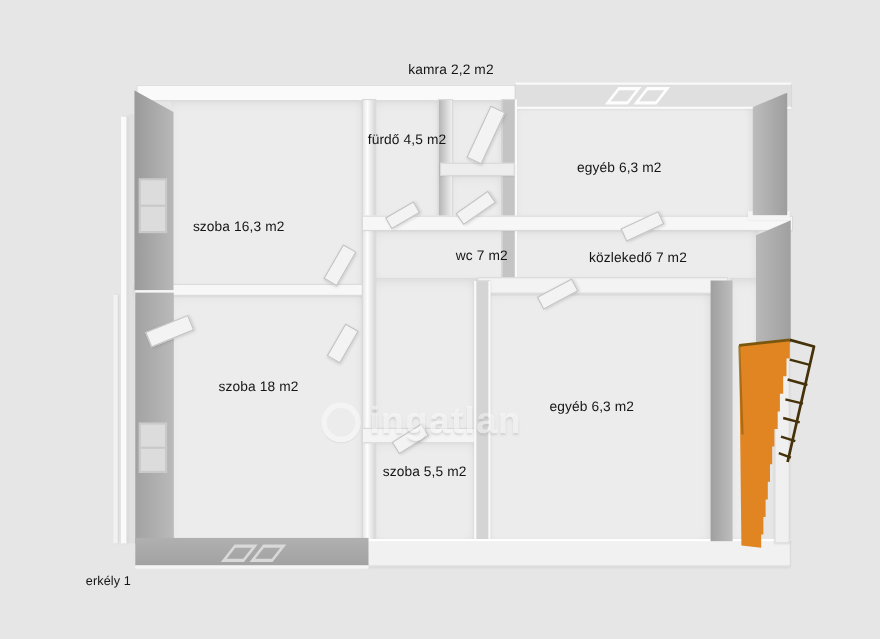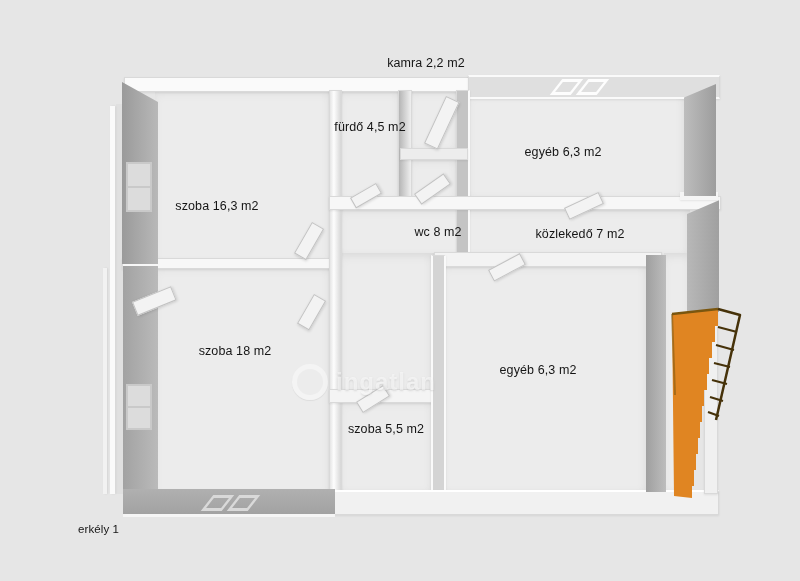--- a/index.html
+++ b/index.html
@@ -25,21 +25,21 @@
   
   .winglyph{position:absolute;display:flex;gap:5px;}
   .winglyph span{display:block;width:15px;height:10px;border:3px solid #fdfdfd;background:transparent;transform:skewX(-38deg);}
   .winglyph.subtle span{border-color:#d9d9d9;}
   
   .lbl{position:absolute;transform:translate(-50%,-50%);font-size:12.5px;color:#151515;white-space:nowrap;z-index:40;letter-spacing:0.1px;}
   .lbl.left{transform:translateY(-50%);margin-top:16px;}
   
   .wm{position:absolute;left:292px;top:364px;display:flex;align-items:center;gap:8px;z-index:30;opacity:0.55;pointer-events:none;}
   .wm .ring{width:26px;height:26px;border-radius:50%;border:5px solid rgba(255,255,255,0.75);box-shadow:0 1px 1px rgba(160,160,160,0.4);}
-  .wm .wmtext{font-size:24px;font-weight:bold;color:rgba(255,255,255,0.8);text-shadow:0 1px 2px rgba(150,150,150,0.55);letter-spacing:1px;}
+  .wm .wmtext{font-size:34px;font-weight:bold;color:rgba(255,255,255,0.8);text-shadow:0 1px 2px rgba(150,150,150,0.55);letter-spacing:1px;}
   .rail{position:absolute;background:#fafafa;box-shadow:1px 0 2px rgba(0,0,0,0.08);}
 </style>
 </head>
 <body>
 
 <div class="stage">
 
   <div class="floor" style="left:155px;top:90px;width:177px;height:172px;"></div>
   <div class="floor" style="left:155px;top:266px;width:177px;height:228px;"></div>
   <div class="floor" style="left:340px;top:90px;width:62px;height:110px;"></div>
@@ -115,24 +115,24 @@
     <path d="M12,14 L15,95" stroke-width="2" opacity="0.55" fill="none" stroke="#7a560f"></path>
     <path d="M58,9 L80,15 L56,120" stroke-width="2.5" fill="none" stroke-linejoin="round" stroke="#46320a"></path>
     <path d="M58,27 L77,32 M56,45 L74,50 M54,63 L70,67 M52,80 L67,84 M50,97 L63,101 M48,112 L59,116" stroke-width="2.2" fill="none" stroke="#46320a"></path>
   </svg>
 
   <div class="wm">
     <div class="ring"></div>
     <div class="wmtext">ingatlan</div>
   </div>
 
-  <div class="lbl" style="left:426px;top:63px;">kamra 2,2 m2</div>
+  <div class="lbl" style="left:410px;top:63px;">kamra 2,2 m2</div>
   <div class="lbl" style="left:217px;top:167px;margin-top:39px;">szoba 16,3 m2</div>
   <div class="lbl" style="left:370px;top:127px;">fürdő 4,5 m2</div>
   <div class="lbl" style="left:563px;top:152px;">egyéb 6,3 m2</div>
-  <div class="lbl" style="left:438px;top:232px;">wc 8 m2</div>
+  <div class="lbl" style="left:438px;top:232px;">wc 7 m2</div>
   <div class="lbl" style="left:580px;top:234px;">közlekedő 7 m2</div>
   <div class="lbl" style="left:235px;top:351px;">szoba 18 m2</div>
   <div class="lbl" style="left:538px;top:370px;">egyéb 6,3 m2</div>
   <div class="lbl" style="left:386px;top:429px;">szoba 5,5 m2</div>
   <div class="lbl left" style="left:78px;top:513px;z-index:1;font-size:11.5px;">erkély 1</div>
 
 </div>
 
 </body></html>

